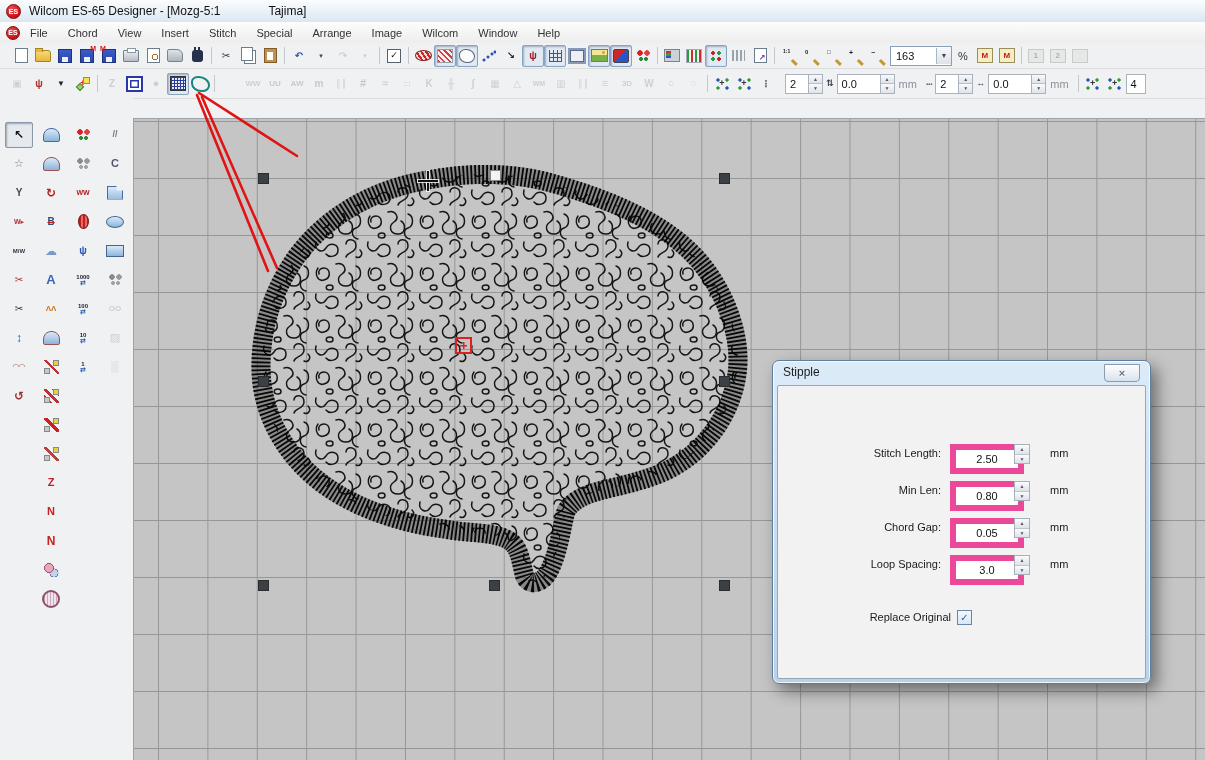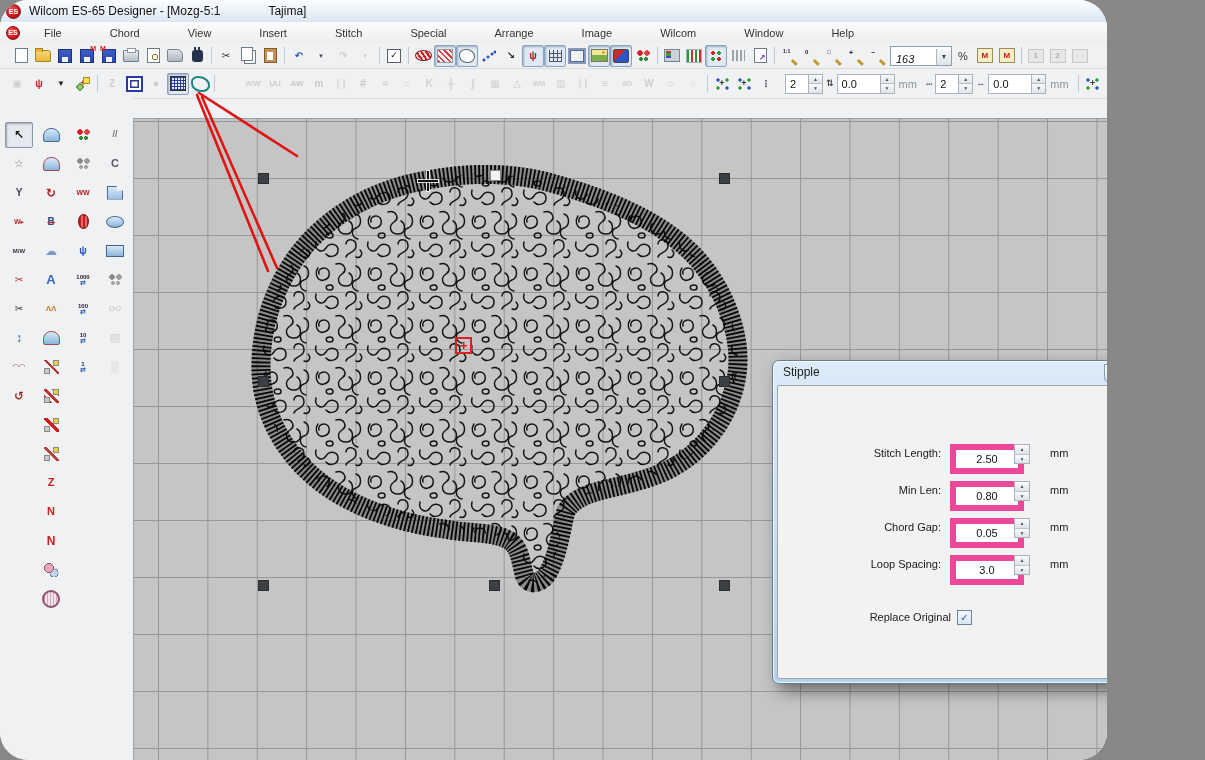--- a/index.html
+++ b/index.html
@@ -1,47 +1,47 @@
 <!DOCTYPE html>
 <html><head>
 <meta charset="utf-8">
 <style>
   html,body{margin:0;padding:0;background:#888;}
-  .page{position:relative;width:1107px;height:760px;background:#f0f1f2;overflow:hidden;
-        font-family:"Liberation Sans","DejaVu Sans",sans-serif;font-size:11px;color:#222;border-radius:28px;}
+  .page{position:relative;width:1205px;height:760px;background:#f0f1f2;overflow:hidden;
+        font-family:"Liberation Sans","DejaVu Sans",sans-serif;font-size:11px;color:#222;}
   
   .titlebar{position:absolute;left:0;top:0;right:0;height:22px;
     background:linear-gradient(#fbfdfe,#e9f1f8 55%,#d9e6f2);border-bottom:1px solid #bfcfdd;
     display:flex;align-items:center;padding-left:6px;}
   .esbadge{width:15px;height:15px;border-radius:50%;background:radial-gradient(circle at 35% 30%,#f05050,#c80f16 70%);
     color:#fff;font-size:7px;font-weight:bold;display:flex;align-items:center;justify-content:center;
     border:1px solid #7d0d10;box-sizing:border-box;flex:0 0 auto;}
   .title-text{margin-left:8px;font-size:12px;color:#111;}
   .title-text2{margin-left:48px;font-size:12px;color:#111;}
   .menubar{position:absolute;left:0;top:22px;right:0;height:21px;
     background:linear-gradient(#fdfdfd,#ededee);border-bottom:1px solid #d7d7d7;
     display:flex;align-items:center;padding-left:6px;}
-  .menu-item{padding:2px 24px;color:#333;}
+  .menu-item{padding:2px 10px;color:#333;}
   
   .tb{position:absolute;left:0;right:0;background:#f0f1f2;display:flex;align-items:center;
       border-bottom:1px solid #dcdcdc;overflow:hidden;white-space:nowrap;}
   .tb1{top:43px;height:25px;padding-left:10px;}
   .tb2{top:69px;height:29px;padding-left:6px;}
   .tbtn{display:inline-flex;align-items:center;justify-content:center;width:20px;height:20px;
         border:1px solid transparent;border-radius:2px;flex:0 0 auto;}
   .tbtn.pressed{background:#e0e9f4;border:1px solid #89a4c0;box-shadow:inset 1px 1px 2px rgba(40,60,90,.35);}
   .tbtn.disabled{opacity:.42;filter:grayscale(1);}
   .tsep{display:inline-block;width:1px;height:17px;background:#c4c8cd;margin:0 3px;flex:0 0 auto;}
   .tsp{display:inline-block;flex:0 0 auto;}
   .tico{display:inline-flex;align-items:center;justify-content:center;font-size:10px;line-height:1;
         font-weight:bold;position:relative;}
   .tglyph{min-width:12px;min-height:12px;}
   
-  .combo{display:inline-flex;align-items:flex-end;height:18px;border:1px solid #8ba0b6;background:#fff;
-         margin:0 2px;flex:0 0 auto;font-style:italic;}
+  .combo{display:inline-flex;align-items:center;height:18px;border:1px solid #8ba0b6;background:#fff;
+         margin:0 2px;flex:0 0 auto;}
   .combo .cval{width:40px;padding-left:5px;font-size:11px;color:#111;}
   .combo .cbtn{width:14px;height:16px;background:linear-gradient(#f6f8fa,#dde3ea);border-left:1px solid #aab8c6;
          display:flex;align-items:center;justify-content:center;font-size:7px;color:#445;}
   .numbox{display:inline-flex;align-items:center;height:18px;border:1px solid #a9b2bd;background:#fff;
           padding-left:4px;font-size:11px;color:#111;flex:0 0 auto;}
   .spin{display:inline-flex;flex-direction:column;width:13px;height:18px;border:1px solid #a9b2bd;border-left:none;
         flex:0 0 auto;}
   .spin span{flex:1;display:flex;align-items:center;justify-content:center;font-size:5px;color:#556;
         background:linear-gradient(#f8fafb,#dfe4ea);}
   .spin span + span{border-top:1px solid #b8c0ca;}

